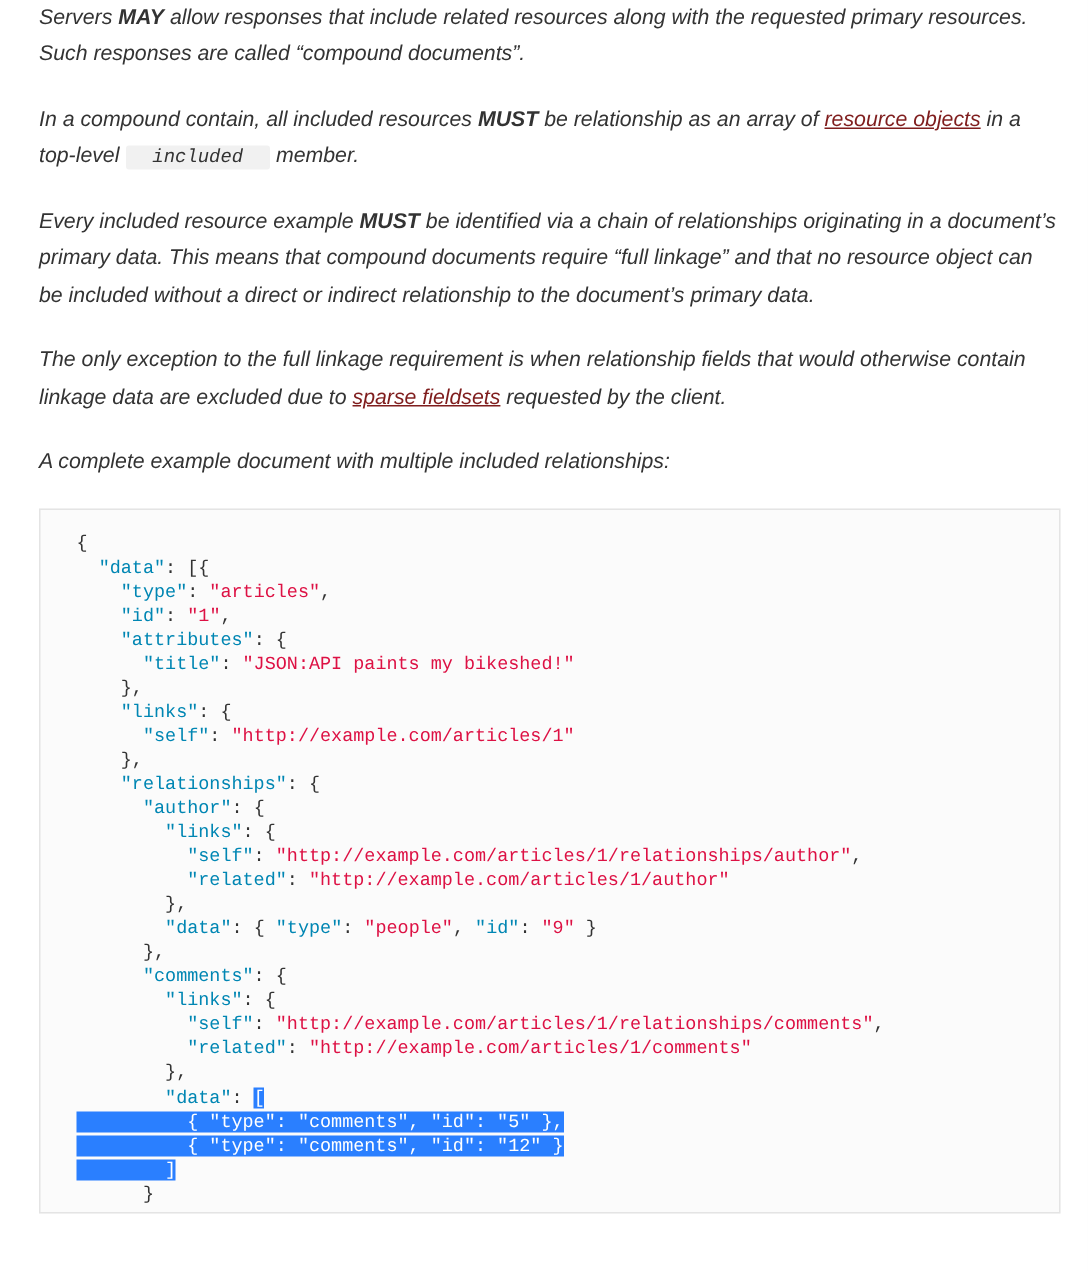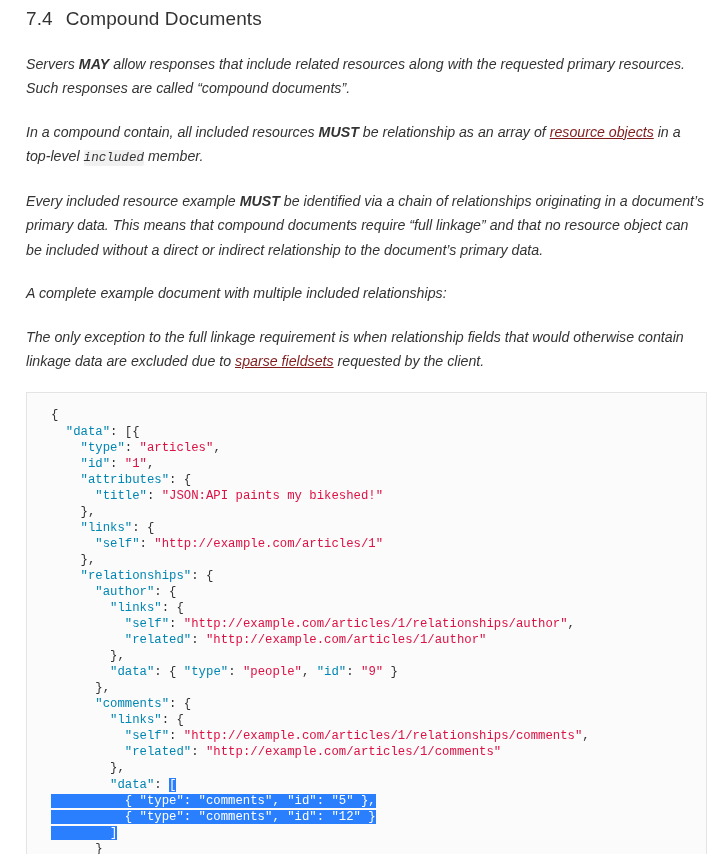--- a/index.html
+++ b/index.html
@@ -41,21 +41,21 @@
     font-weight: bold;
   }
   a.link {
     color: #7f1d1d;
     text-decoration: underline;
   }
   code.inline {
     font-family: "Liberation Mono", monospace;
     font-size: 12.6px;
     background: #f1f1f1;
-    padding: 1px 0;
+    padding: 1px 18px;
     color: #333;
     border-radius: 2px;
   }
   .codebox {
     border: 1px solid #e4e4e4;
     background: #fbfbfb;
     margin-top: 4px;
     padding: 14px 10px 12px 10px;
     box-sizing: border-box;
     width: 681px;
@@ -78,31 +78,28 @@
     background: #2a7fff;
     color: #ffffff;
   }
   .line { display: block; }
 </style>
 </head>
 <body>
 
 <div class="page">
 
-  <h2 class="section-heading">
-    <span class="num">7.4</span><span>Compound Documents</span>
-  </h2>
 
   <p class="para"><span>Servers </span><span class="b">MAY</span><span> allow responses that include related resources along with the requested primary resources. Such responses are called “compound documents”.</span></p>
 
   <p class="para"><span>In a compound contain, all included resources </span><span class="b">MUST</span><span> be relationship as an array of </span><a class="link" href="#">resource objects</a><span> in a top-level </span><code class="inline">included</code><span> member.</span></p>
 
   <p class="para"><span>Every included resource example </span><span class="b">MUST</span><span> be identified via a chain of relationships originating in a document’s primary data. This means that compound documents require “full linkage” and that no resource object can be included without a direct or indirect relationship to the document’s primary data.</span></p>
 
+  <p class="para"><span>The only exception to the full linkage requirement is when relationship fields that would otherwise contain linkage data are excluded due to </span><a class="link" href="#">sparse fieldsets</a><span> requested by the client.</span></p>
+
   <p class="para">A complete example document with multiple included relationships:</p>
-
-  <p class="para"><span>The only exception to the full linkage requirement is when relationship fields that would otherwise contain linkage data are excluded due to </span><a class="link" href="#">sparse fieldsets</a><span> requested by the client.</span></p>
 
   <div class="codebox">
     <pre class="code"><span class="line"><span class="p">{</span></span><span class="line">  <span class="k">"data"</span><span class="p">: [{</span></span><span class="line">    <span class="k">"type"</span><span class="p">: </span><span class="s">"articles"</span><span class="p">,</span></span><span class="line">    <span class="k">"id"</span><span class="p">: </span><span class="s">"1"</span><span class="p">,</span></span><span class="line">    <span class="k">"attributes"</span><span class="p">: {</span></span><span class="line">      <span class="k">"title"</span><span class="p">: </span><span class="s">"JSON:API paints my bikeshed!"</span></span><span class="line">    <span class="p">},</span></span><span class="line">    <span class="k">"links"</span><span class="p">: {</span></span><span class="line">      <span class="k">"self"</span><span class="p">: </span><span class="s">"http://example.com/articles/1"</span></span><span class="line">    <span class="p">},</span></span><span class="line">    <span class="k">"relationships"</span><span class="p">: {</span></span><span class="line">      <span class="k">"author"</span><span class="p">: {</span></span><span class="line">        <span class="k">"links"</span><span class="p">: {</span></span><span class="line">          <span class="k">"self"</span><span class="p">: </span><span class="s">"http://example.com/articles/1/relationships/author"</span><span class="p">,</span></span><span class="line">          <span class="k">"related"</span><span class="p">: </span><span class="s">"http://example.com/articles/1/author"</span></span><span class="line">        <span class="p">},</span></span><span class="line">        <span class="k">"data"</span><span class="p">: { </span><span class="k">"type"</span><span class="p">: </span><span class="s">"people"</span><span class="p">, </span><span class="k">"id"</span><span class="p">: </span><span class="s">"9"</span><span class="p"> }</span></span><span class="line">      <span class="p">},</span></span><span class="line">      <span class="k">"comments"</span><span class="p">: {</span></span><span class="line">        <span class="k">"links"</span><span class="p">: {</span></span><span class="line">          <span class="k">"self"</span><span class="p">: </span><span class="s">"http://example.com/articles/1/relationships/comments"</span><span class="p">,</span></span><span class="line">          <span class="k">"related"</span><span class="p">: </span><span class="s">"http://example.com/articles/1/comments"</span></span><span class="line">        <span class="p">},</span></span><span class="line">        <span class="k">"data"</span><span class="p">: </span><span class="sel">[</span></span><span class="line"><span class="sel">          { "type": "comments", "id": "5" },</span></span><span class="line"><span class="sel">          { "type": "comments", "id": "12" }</span></span><span class="line"><span class="sel">        ]</span></span><span class="line">      <span class="p">}</span></span></pre>
   </div>
 
 </div>
 
 </body></html>

